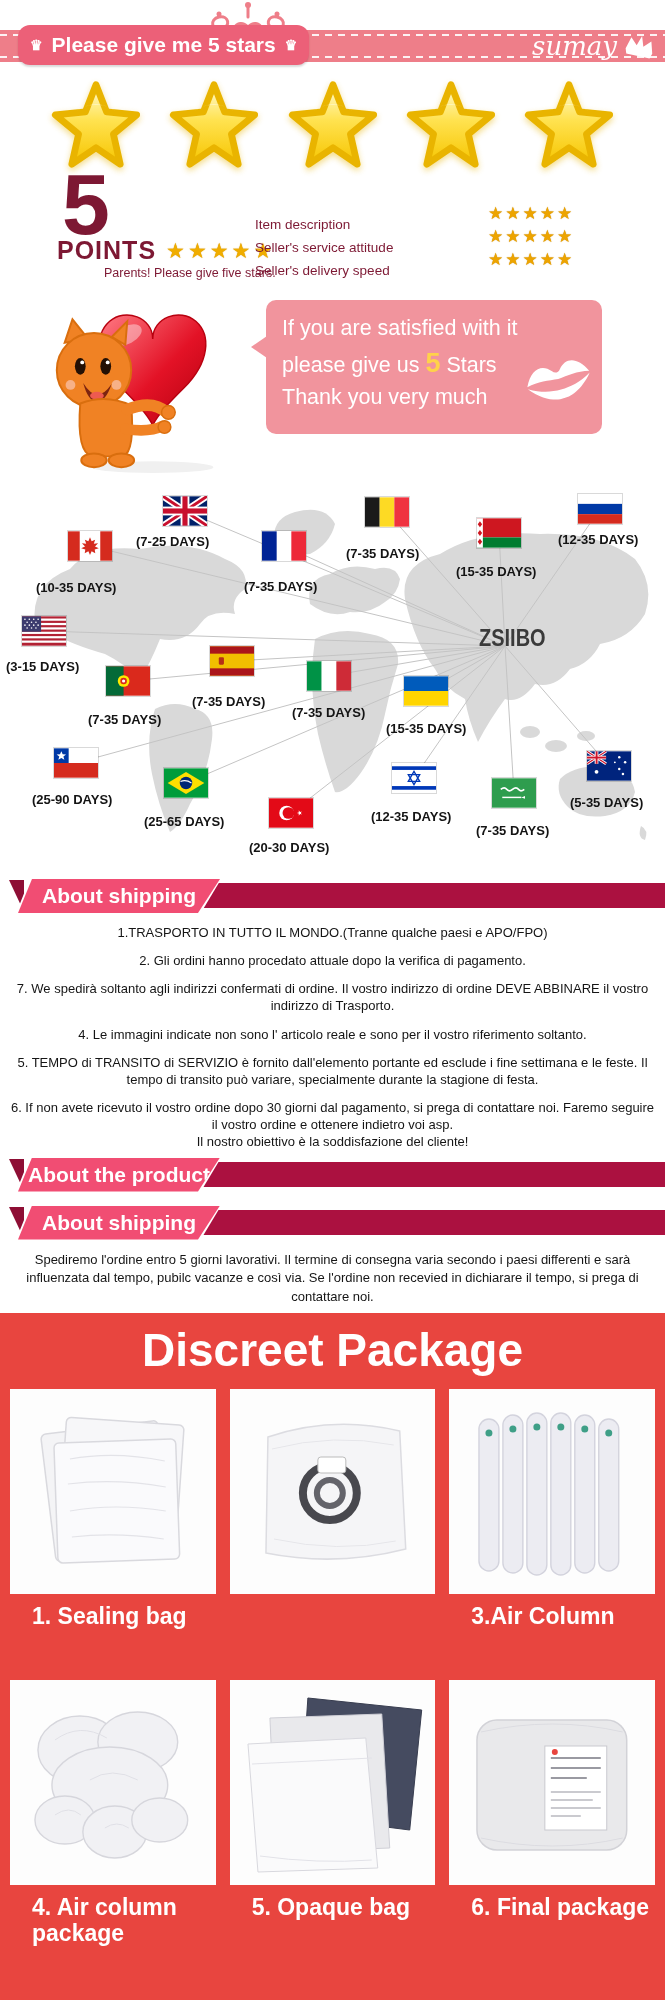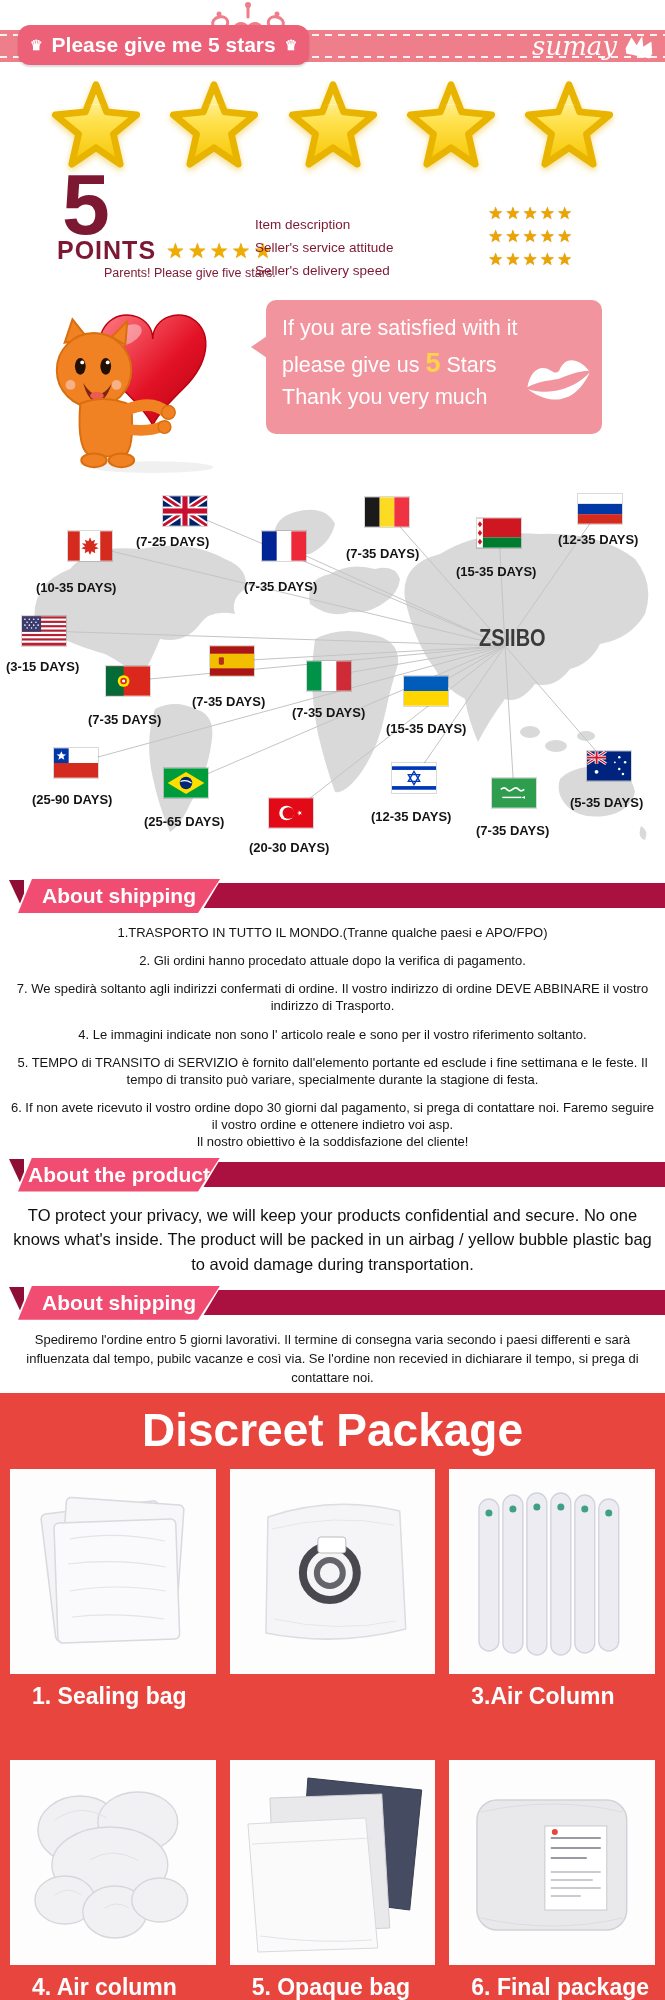--- a/index.html
+++ b/index.html
@@ -464,21 +464,20 @@
       </div>
     <p class="note">Il nostro obiettivo è la soddisfazione del cliente!</p>
 
     <div class="banner">
       <div class="fold"></div>
       <div class="bar"></div>
       <div class="bshape">
         <div class="bfill">About the product</div>
       </div>
     </div>
-    <p class="prodtext">TO protect your privacy, we will keep your products confidential and secure. No one knows what's inside. The product will be packed in un airbag / yellow bubble plastic bag to avoid damage during transportation.</p>
 
     <div class="banner">
       <div class="fold"></div>
       <div class="bar"></div>
       <div class="bshape">
         <div class="bfill">About shipping</div>
       </div>
     </div>
     <p class="ship2text">Spediremo l'ordine entro 5 giorni lavorativi. Il termine di consegna varia secondo i paesi differenti e sarà influenzata dal tempo, pubilc vacanze e così via. Se l'ordine non recevied in dichiarare il tempo, si prega di contattare noi.</p>
   </section>

